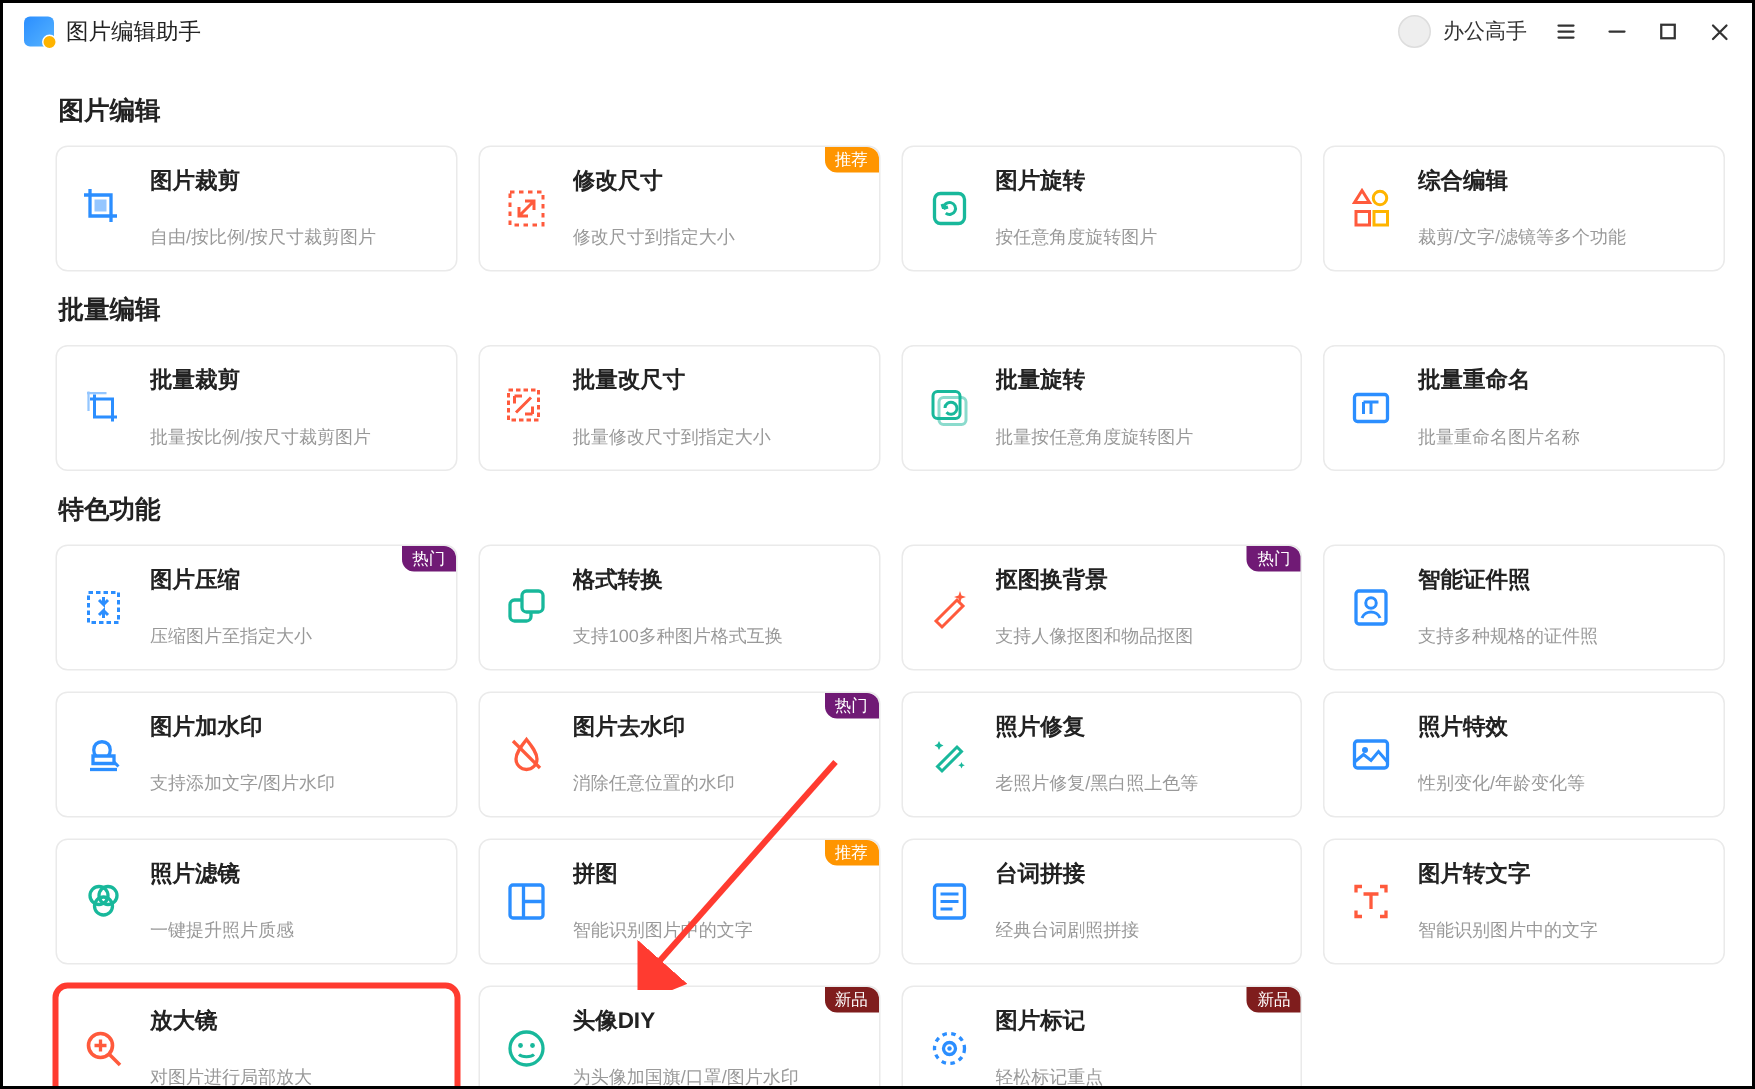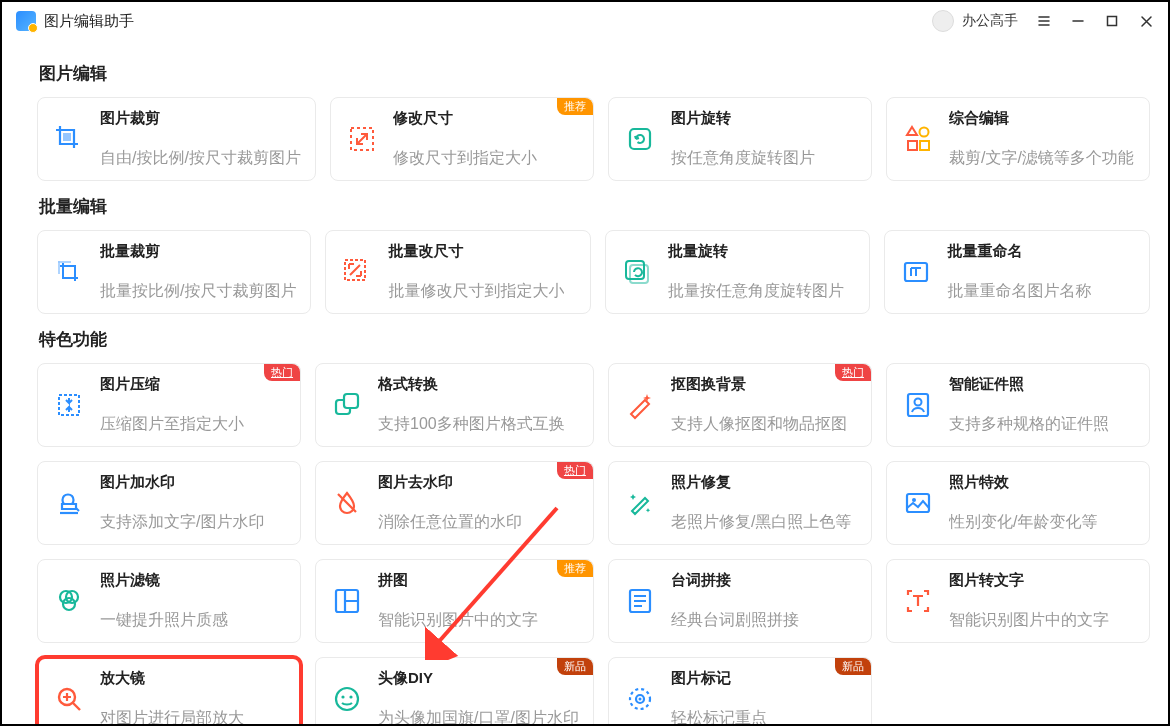--- a/index.html
+++ b/index.html
@@ -89,33 +89,33 @@
 .icon-box {
   width: 34px;
   height: 34px;
   display: flex;
   align-items: center;
   justify-content: center;
   flex-shrink: 0;
 }
 .card-text { display: flex; flex-direction: column; gap: 20px; overflow: hidden; }
 .card-title { font-size: 15px; font-weight: 700; color: #222; }
-.card-desc { font-size: 16px; color: #999; white-space: nowrap; overflow: hidden; text-overflow: ellipsis; }
+.card-desc { font-size: 12px; color: #999; white-space: nowrap; overflow: hidden; text-overflow: ellipsis; }
 .badge {
   position: absolute;
   top: 0;
   right: 0;
   font-size: 11px;
   color: #fff;
   padding: 1px 7px;
   border-radius: 0 8px 0 8px;
 }
 .badge.orange { background: #ff9500; }
-.badge.red { background: #ef4444; text-decoration: underline; }
-.badge.green { background: #c2410c; }
+.badge.red { background: #701a75; }
+.badge.green { background: #7f1d1d; }
 .arrow {
   position: absolute;
   width: 140px;
   height: 160px;
   top: 500px;
   left: 425px;
   pointer-events: none;
 }
 </style>
 </head>

